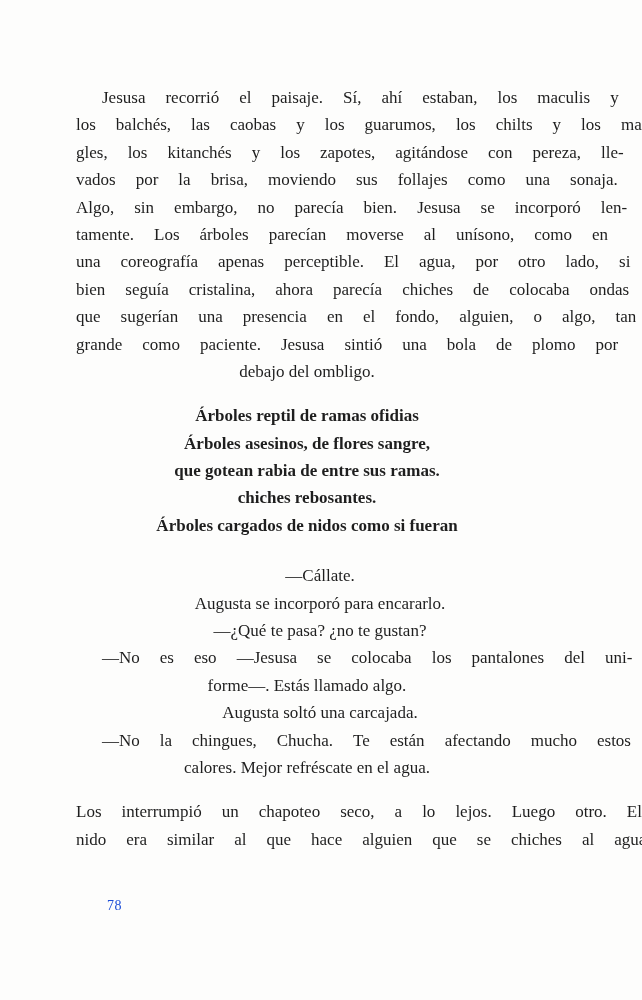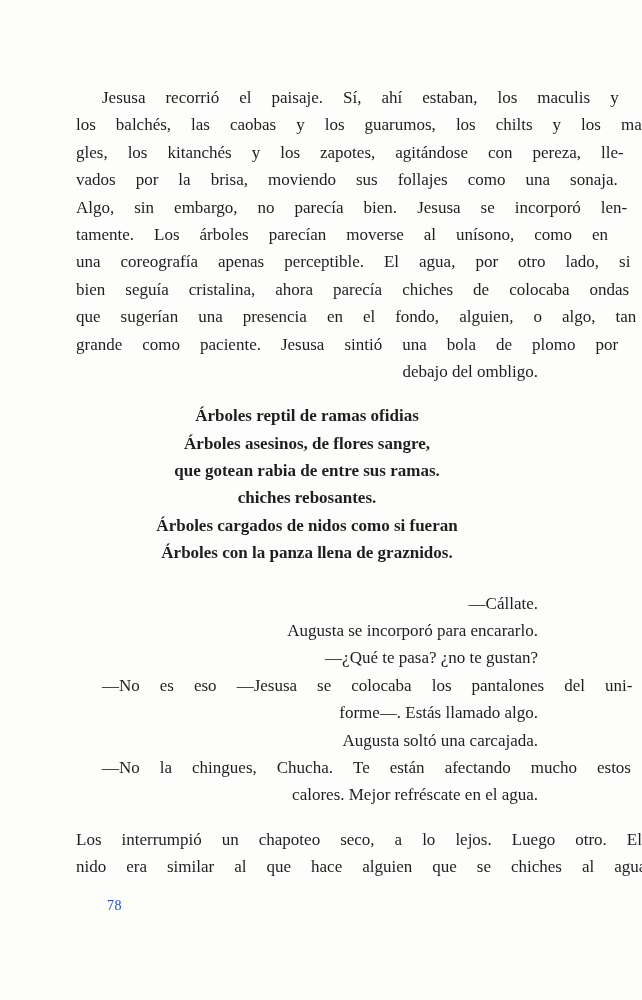--- a/index.html
+++ b/index.html
@@ -33,21 +33,21 @@
   
   .line.j {
     display: flex;
     flex-wrap: nowrap;
     justify-content: space-between;
     column-gap: 20px;
     align-items: flex-end;
   }
   .line.j span { flex: 0 0 auto; }
   
-  .line.l { text-align: right; }
+  .line.l { text-align: center; }
   
   .line.c { text-align: center; font-weight: 700; }
   .line.indent { padding-left: 26px; }
   .block.verse { margin-top: 17px; margin-bottom: 23px; }
   .block.section-break { margin-top: 17px; }
   .page-number {
     position: absolute;
     left: 107px;
     top: 896px;
     font-size: 14px;
@@ -184,21 +184,20 @@
           <span>por</span>
         </div>
         <div class="line l">debajo del ombligo.</div>
       </div>
       <div class="block verse">
         <div class="line c">Árboles reptil de ramas ofidias</div>
         <div class="line c">Árboles asesinos, de flores sangre,</div>
         <div class="line c">que gotean rabia de entre sus ramas.</div>
         <div class="line c">chiches rebosantes.</div>
         <div class="line c">Árboles cargados de nidos como si fueran</div>
-        <div class="line c">Árboles con la panza llena de graznidos.</div>
       </div>
       <div class="block prose">
         <div class="line l indent">—Cállate.</div>
       </div>
       <div class="block prose">
         <div class="line l indent">Augusta se incorporó para encararlo.</div>
       </div>
       <div class="block prose">
         <div class="line l indent">—¿Qué te pasa? ¿no te gustan?</div>
       </div>

